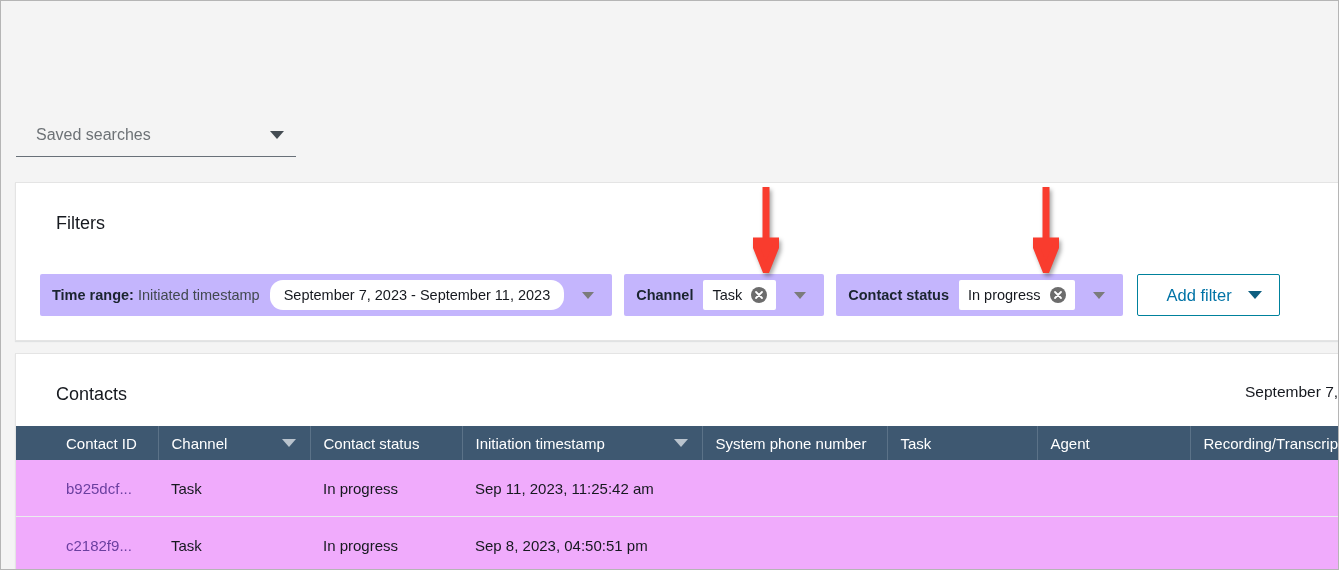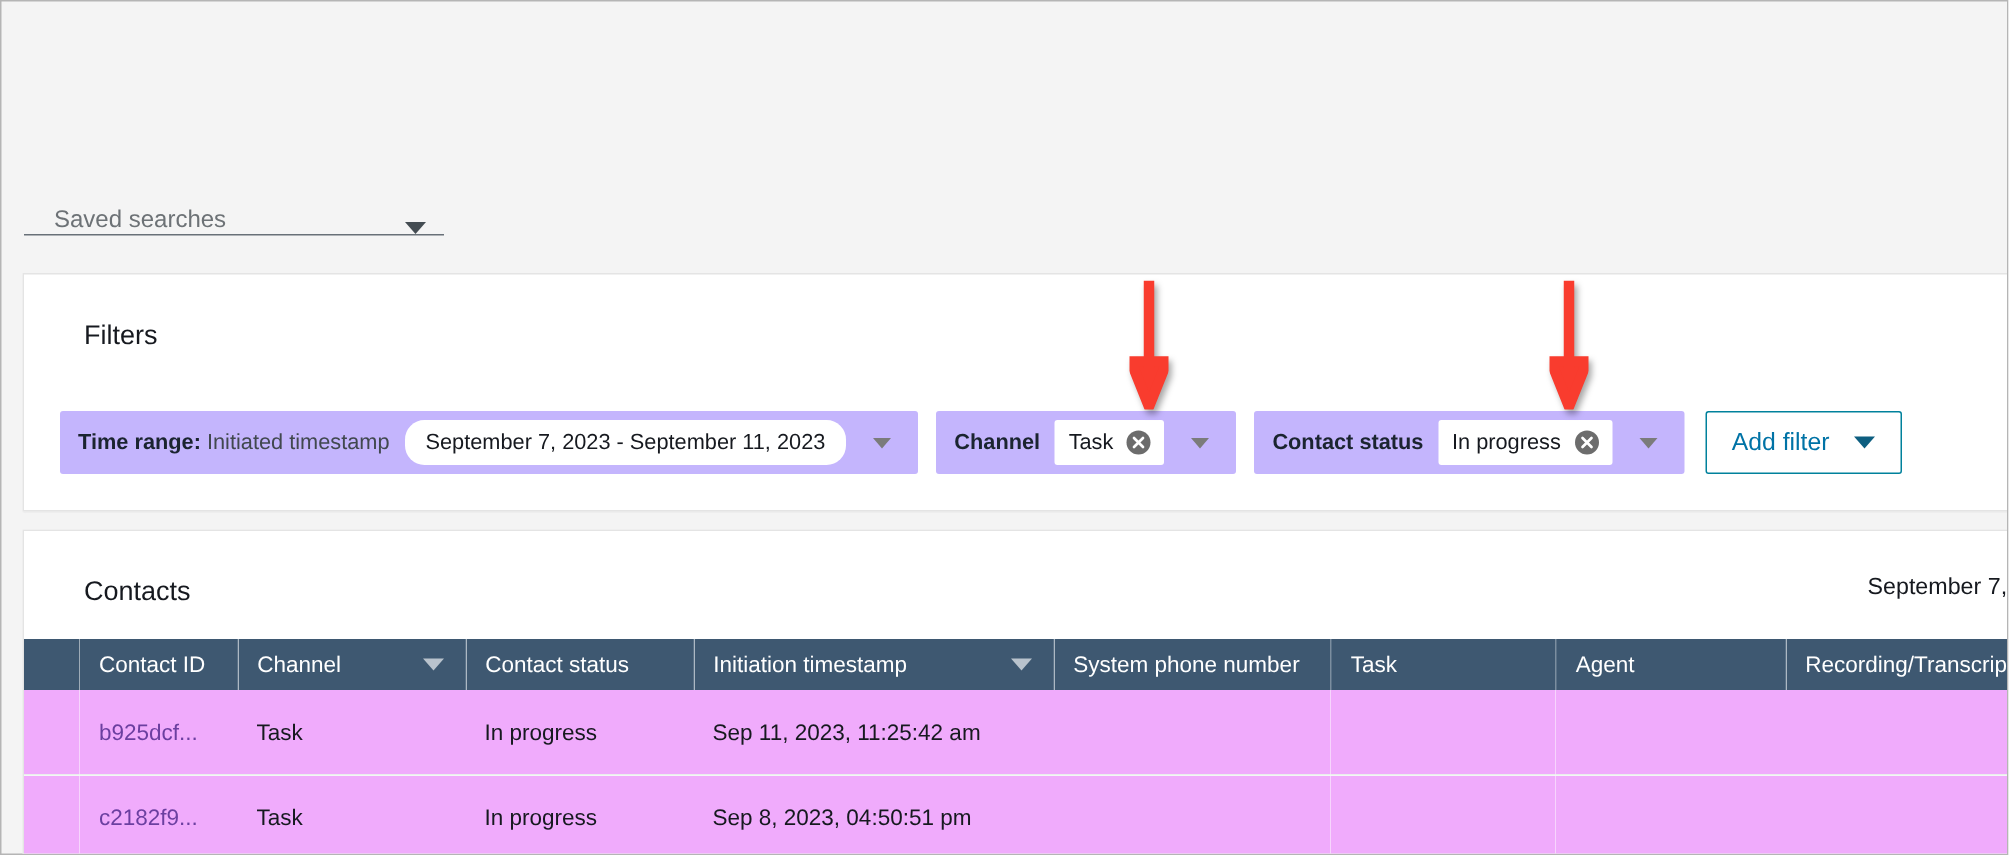--- a/index.html
+++ b/index.html
@@ -35,21 +35,21 @@
   
   .saved-search {
     position: absolute;
     left: 15px;
     top: 112px;
     width: 280px;
     height: 44px;
     border-bottom: 1px solid #687078;
     box-sizing: border-box;
     display: flex;
-    align-items: flex-end;
+    align-items: center;
     cursor: pointer;
   }
   .saved-search .ss-label {
     font-size: 16px;
     color: #6d7276;
     padding-left: 20px;
     flex: 1;
   }
   .caret {
     width: 0;
@@ -161,20 +161,21 @@
     border: 1px solid #00819c;
     border-radius: 2px;
     background: #ffffff;
     padding: 0 17px;
     cursor: pointer;
     margin-left: 2px;
   }
   .add-filter-btn .af-label {
     font-size: 16.5px;
     color: #0073a6;
+    margin-left: 12px;
   }
   .af-caret {
     width: 0;
     height: 0;
     border-left: 7px solid transparent;
     border-right: 7px solid transparent;
     border-top: 8px solid #0d5e80;
     margin-left: 16px;
   }
 

